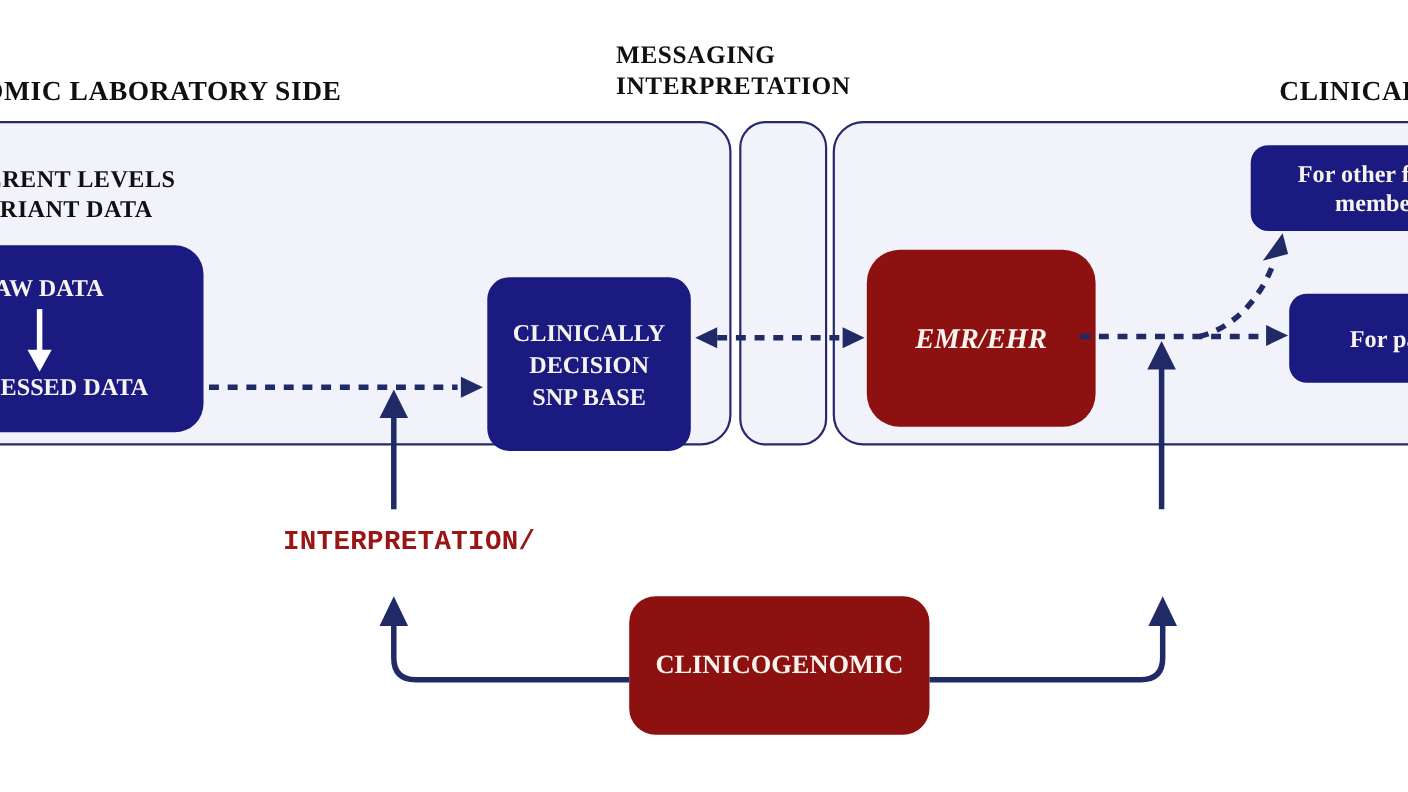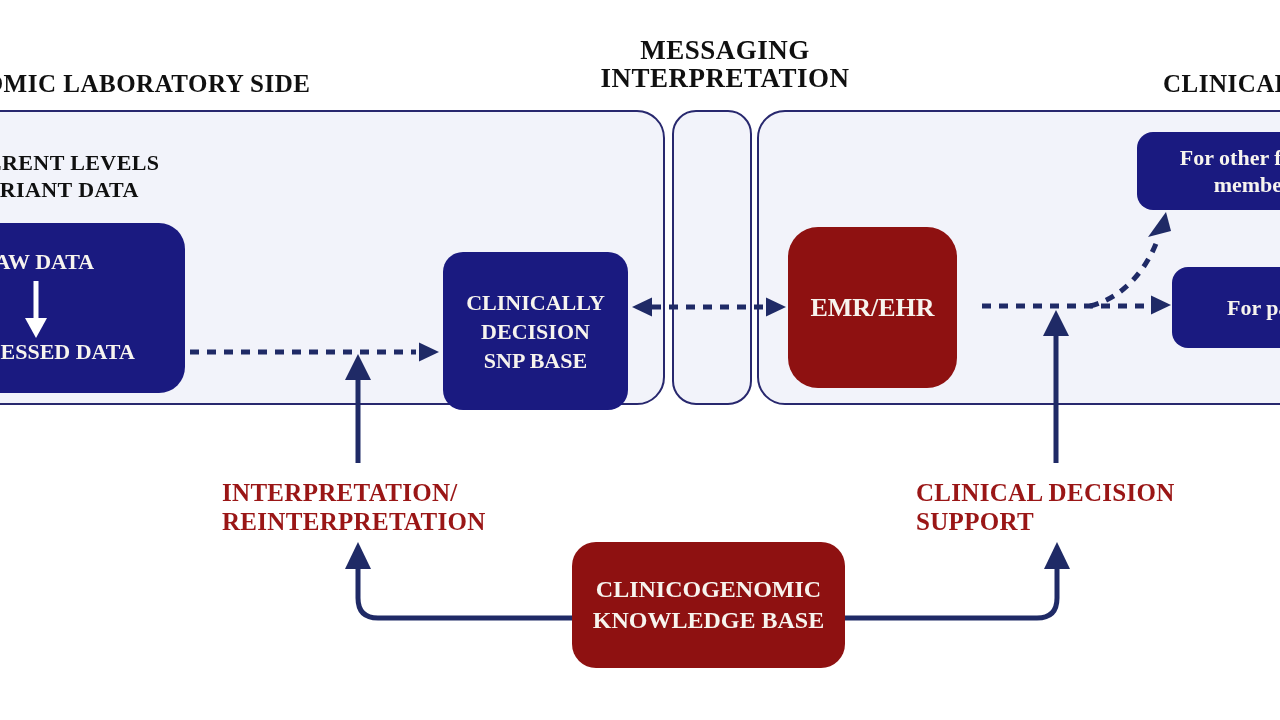--- a/index.html
+++ b/index.html
@@ -11,30 +11,30 @@
     --red_text:#9a1616;
     --black_text:#101010;
     --white_text:#f7f4ee;
   }
   html,body{margin:0;padding:0;background:#fff;}
   .canvas{
     position:relative;width:1280px;height:720px;overflow:hidden;background:#ffffff;
     font-family:"Liberation Serif","DejaVu Serif",serif;font-weight:bold;
   }
   .hdr{position:absolute;color:var(--black_text);font-size:25px;line-height:28px;white-space:nowrap;letter-spacing:0.5px;}
-  .hdr-center{text-align:center;font-size:27px;}
+  .hdr-center{font-size:23px;}
   .panel{position:absolute;background:var(--panel_fill);border:2px solid var(--panel_border);border-radius:28px;box-sizing:border-box;}
   .navy-box,.red-box{
     position:absolute;display:flex;flex-direction:column;align-items:center;justify-content:center;
     text-align:center;color:var(--white_text);box-sizing:border-box;
   }
   .navy-box{background:var(--navy_box);}
   .red-box{background:var(--dark_red_box);}
   .levels{position:absolute;color:var(--black_text);font-size:22px;line-height:27px;white-space:nowrap;letter-spacing:0.4px;}
-  .redlabel{position:absolute;color:var(--red_text);font-size:25px;line-height:29px;text-align:left;letter-spacing:0.3px;}
+  .redlabel{position:absolute;color:var(--red_text);font-size:25px;line-height:29px;text-align:center;letter-spacing:0.3px;font-family:Liberation Mono, monospace;}
   .boxline{white-space:nowrap;}
   svg.overlay{position:absolute;left:0;top:0;pointer-events:none;}
   .arrow-stroke{stroke:var(--arrow);fill:none;}
   .arrow-fill{fill:var(--arrow);stroke:none;}
 </style>
 </head>
 <body>
 
 <div class="canvas">
 
@@ -58,45 +58,39 @@
     <div class="boxline" style="position:absolute;top:26px;left:0;width:100%;">RAW DATA</div>
     <div class="boxline" style="position:absolute;top:116px;left:0;width:100%;">PROCESSED DATA</div>
   </div>
 
   <div class="navy-box" style="left:443px;top:252px;width:185px;height:158px;border-radius:20px;font-size:22px;line-height:29px;">
     <div class="boxline">CLINICALLY</div>
     <div class="boxline">DECISION</div>
     <div class="boxline">SNP BASE</div>
   </div>
 
-  <div class="red-box" style="left:788px;top:227px;width:169px;height:161px;border-radius:30px;font-size:26px;">
+  <div class="red-box" style="left:788px;top:227px;width:208px;height:161px;border-radius:30px;font-size:26px;font-style:italic;">
     <div class="boxline">EMR/EHR</div>
   </div>
 
   <div class="navy-box" style="left:1137px;top:132px;width:240px;height:78px;border-radius:16px;font-size:22px;line-height:27px;">
     <div class="boxline">For other family</div>
     <div class="boxline">members</div>
   </div>
 
   <div class="navy-box" style="left:1172px;top:267px;width:224px;height:81px;border-radius:16px;font-size:22px;">
     <div class="boxline">For patients</div>
   </div>
 
   <div class="red-box" style="left:572px;top:542px;width:273px;height:126px;border-radius:24px;font-size:24px;line-height:31px;">
     <div class="boxline">CLINICOGENOMIC</div>
-    <div class="boxline">KNOWLEDGE BASE</div>
   </div>
 
   <div class="redlabel" style="left:222px;top:478px;width:300px;">
     <div class="boxline">INTERPRETATION/</div>
-    <div class="boxline">REINTERPRETATION</div>
-  </div>
-  <div class="redlabel" style="left:916px;top:478px;width:300px;">
-    <div class="boxline">CLINICAL DECISION</div>
-    <div class="boxline">SUPPORT</div>
   </div>
 
   <svg class="overlay" width="1280" height="720" viewBox="0 0 1280 720">
 
     <g>
       <path class="arrow-stroke" d="M190 352 H416" stroke-width="5" stroke-dasharray="9 8"></path>
       <polygon class="arrow-fill" points="439,352 419,342.5 419,361.5"></polygon>
     </g>
 
     <g>

